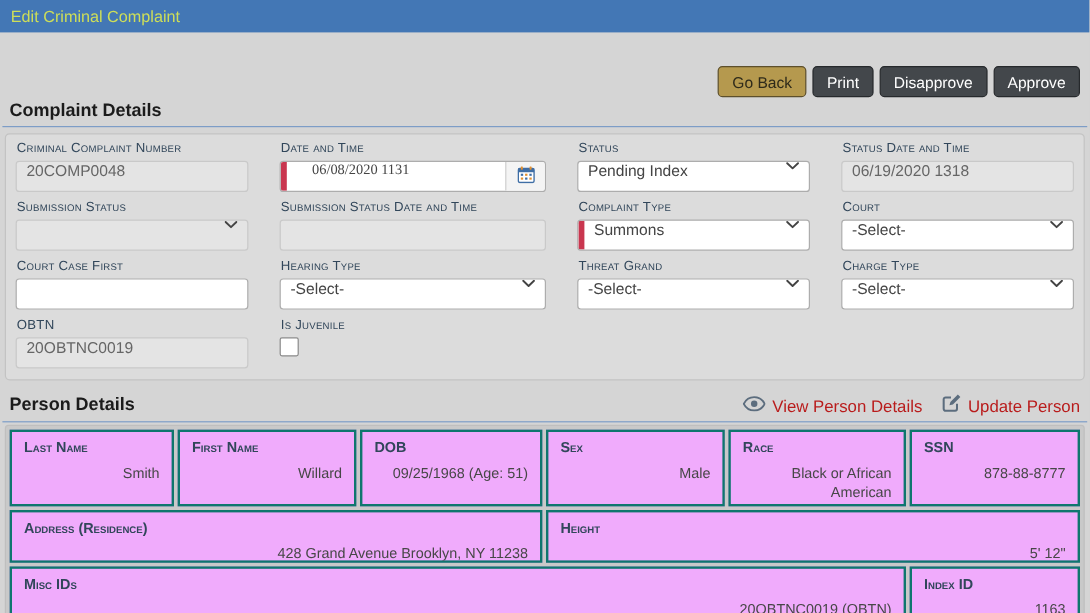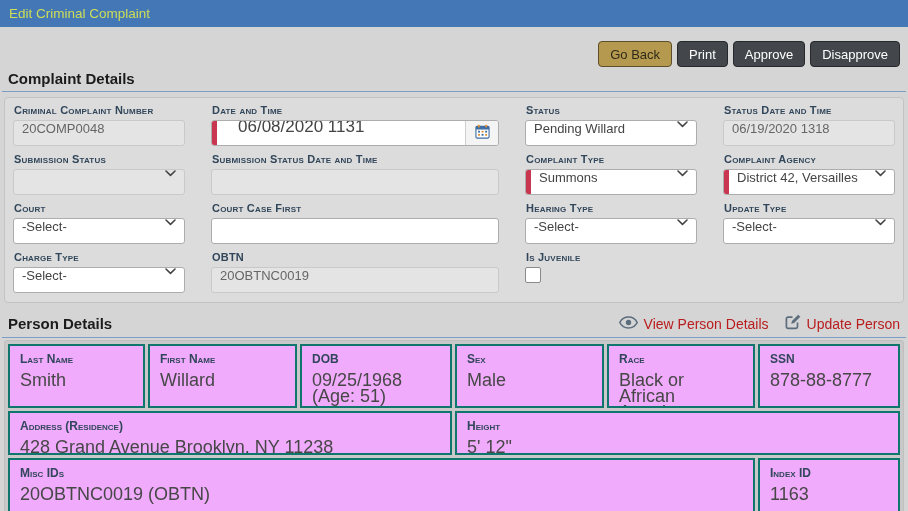--- a/index.html
+++ b/index.html
@@ -6,52 +6,52 @@
   html,body { margin:0; padding:0; }
   body {
     width:908px; height:511px; overflow:hidden;
     background:#d5d5d5;
     font-family:"Liberation Sans", sans-serif;
   }
   .titlebar {
     height:27px; background:#4377b5; color:#cede58;
     display:flex; align-items:center; padding:0 9px; font-size:13.5px;
   }
-  .toolbar { display:flex; justify-content:flex-end; gap:5px; margin:14px 8px 0;align-items:center; }
+  .toolbar { display:flex; justify-content:flex-end; gap:5px; margin:28px 8px 0;align-items:center; }
   .btn {
     height:26px; padding:0 11px; font-size:13px; font-family:inherit;
     border-radius:4px; border:1px solid #26292c; background:#43474b; color:#fff; cursor:pointer;
   }
   .btn.gold { background:#b5994e; border-color:#5d4f2b; color:#2e2a1a; }
   .section-head { font-size:15px; font-weight:bold; color:#1b1b1b; margin:3px 8px 0; line-height:17px; }
   .rule { border:0; border-top:1px solid #7d9dc7; margin:4px 2px 0; }
   .panel {
     margin:5px 4px 0; background:#dcdcdc; border:1px solid #c3c3c3;
     border-radius:4px; padding:6px 8px 9px;
   }
   .fgrid { display:grid; grid-template-columns:repeat(4,1fr); column-gap:26px; row-gap:7px; }
   .flabel {
-    font-variant:small-caps; font-weight:bold; font-size:11px; letter-spacing:.2px;
+    font-variant:small-caps; font-weight:normal; font-size:11px; letter-spacing:.2px;
     color:#31465a; margin:0 0 3px 1px; line-height:13px; white-space:nowrap;
   }
   .ctl {
     position:relative; height:26px; width:100%;
     border:1px solid #adadad; border-radius:3px; background:#fff;
     display:flex; align-items:flex-start; padding:0 8px; font-size:13px; color:#444;
     font-family:inherit; overflow:hidden;
   }
   .ctl.readonly { background:#e4e4e4; border-color:#c9c9c9; color:#666; }
   .ctl.req { padding-left:13px; }
   .ctl.req::before { content:""; position:absolute; left:0; top:0; bottom:0; width:5px; background:#c9364f; }
   .select { cursor:pointer; }
   .chev { margin-left:auto; display:flex; }
   .datewrap { padding:0; }
   .dateinput {
     flex:1; min-width:0; height:100%; border:0; outline:0; background:transparent;
-    font-size:17px; color:#444; font-family:Liberation Sans, sans-serif; padding:0 6px 12px 13px;
+    font-size:12px; color:#444; font-family:Liberation Serif, serif; padding:0 6px 12px 13px;
   }
   .calbtn {
     width:33px; height:100%; border:0; border-left:1px solid #cfcfcf; background:#f4f4f4;
     display:flex; align-items:center; justify-content:center; cursor:pointer; padding:0;
   }
   input.ctl { display:block; outline:0; }
   .checkbox { width:16px; height:16px; background:#fff; border:1px solid #8a8a8a; border-radius:2px; margin-top:3px; cursor:pointer; }
   .phead { display:flex; align-items:center; margin:11px 8px 0; }
   .plinks { margin-left:auto; display:flex; align-items:center; }
   .plink {
@@ -59,36 +59,36 @@
     color:#b91c1c; font-size:14px; text-decoration:none; cursor:pointer;
   }
   .tpanel { margin:2px 4px 0; background:#c9c9c9; border:1px solid #bfbfbf; border-radius:3px; padding:3px; }
   .tgrid {
     display:grid; gap:3px;
     grid-template-columns:137px 149px 152px 149px 148px 1fr;
     grid-template-rows:64px 44px 56px;
   }
   .cell { background:#f0abfc; border:2px solid #0f766e; padding:6px 10px; overflow:hidden; }
   .tlabel { font-variant:small-caps; font-weight:bold; font-size:12px; color:#31465a; line-height:15px; }
-  .tval { font-size:18px; color:#474747; margin-top:5px; line-height:16px; }
+  .tval { font-size:12px; color:#474747; margin-top:5px; line-height:16px;text-align:right; }
   .c-addr { grid-column:1/4; } .c-height { grid-column:4/7; }
   .c-misc { grid-column:1/6; } .c-index { grid-column:6/7; }
 </style>
 </head>
 <body>
 
 <div class="titlebar">
   <span>Edit Criminal Complaint</span>
 </div>
 
 <div class="toolbar">
   <button class="btn gold">Go Back</button>
   <button class="btn">Print</button>
+  <button class="btn">Disapprove</button>
   <button class="btn">Approve</button>
-  <button class="btn">Disapprove</button>
 </div>
 
 <div class="section-head">Complaint Details</div>
 <hr class="rule">
 
 <div class="panel">
   <div class="fgrid">
 
     <div class="field">
       <div class="flabel">Criminal Complaint Number</div>
@@ -116,21 +116,21 @@
                 <rect x="10.8" y="10.6" width="2.1" height="1.9" fill="#e2902f"></rect>
             </svg>
           </span>
         </button>
       </div>
     </div>
 
     <div class="field">
       <div class="flabel">Status</div>
       <div class="ctl select">
-        <span>Pending Willard</span>
+        <span>Pending Index</span>
         <span class="chev">
           <svg width="11" height="7" viewBox="0 0 11 7">
               <path d="M1 1l4.5 4.3L10 1" stroke="#444" stroke-width="1.6" fill="none" stroke-linecap="round" stroke-linejoin="round"></path>
             </svg>
         </span>
       </div>
     </div>
 
     <div class="field">
       <div class="flabel">Status Date and Time</div>
@@ -163,31 +163,20 @@
       <div class="ctl select req">
         <span>Summons</span>
         <span class="chev">
           <svg width="11" height="7" viewBox="0 0 11 7">
               <path d="M1 1l4.5 4.3L10 1" stroke="#444" stroke-width="1.6" fill="none" stroke-linecap="round" stroke-linejoin="round"></path>
             </svg>
         </span>
       </div>
     </div>
 
-    <div class="field">
-      <div class="flabel">Complaint Agency</div>
-      <div class="ctl select req">
-        <span>District 42, Versailles</span>
-        <span class="chev">
-          <svg width="11" height="7" viewBox="0 0 11 7">
-              <path d="M1 1l4.5 4.3L10 1" stroke="#444" stroke-width="1.6" fill="none" stroke-linecap="round" stroke-linejoin="round"></path>
-            </svg>
-        </span>
-      </div>
-    </div>
 
     <div class="field">
       <div class="flabel">Court</div>
       <div class="ctl select">
         <span>-Select-</span>
         <span class="chev">
           <svg width="11" height="7" viewBox="0 0 11 7">
               <path d="M1 1l4.5 4.3L10 1" stroke="#444" stroke-width="1.6" fill="none" stroke-linecap="round" stroke-linejoin="round"></path>
             </svg>
         </span>
@@ -205,21 +194,21 @@
         <span>-Select-</span>
         <span class="chev">
           <svg width="11" height="7" viewBox="0 0 11 7">
               <path d="M1 1l4.5 4.3L10 1" stroke="#444" stroke-width="1.6" fill="none" stroke-linecap="round" stroke-linejoin="round"></path>
             </svg>
         </span>
       </div>
     </div>
 
     <div class="field">
-      <div class="flabel">Update Type</div>
+      <div class="flabel">Threat Grand</div>
       <div class="ctl select">
         <span>-Select-</span>
         <span class="chev">
           <svg width="11" height="7" viewBox="0 0 11 7">
               <path d="M1 1l4.5 4.3L10 1" stroke="#444" stroke-width="1.6" fill="none" stroke-linecap="round" stroke-linejoin="round"></path>
             </svg>
         </span>
       </div>
     </div>
 

